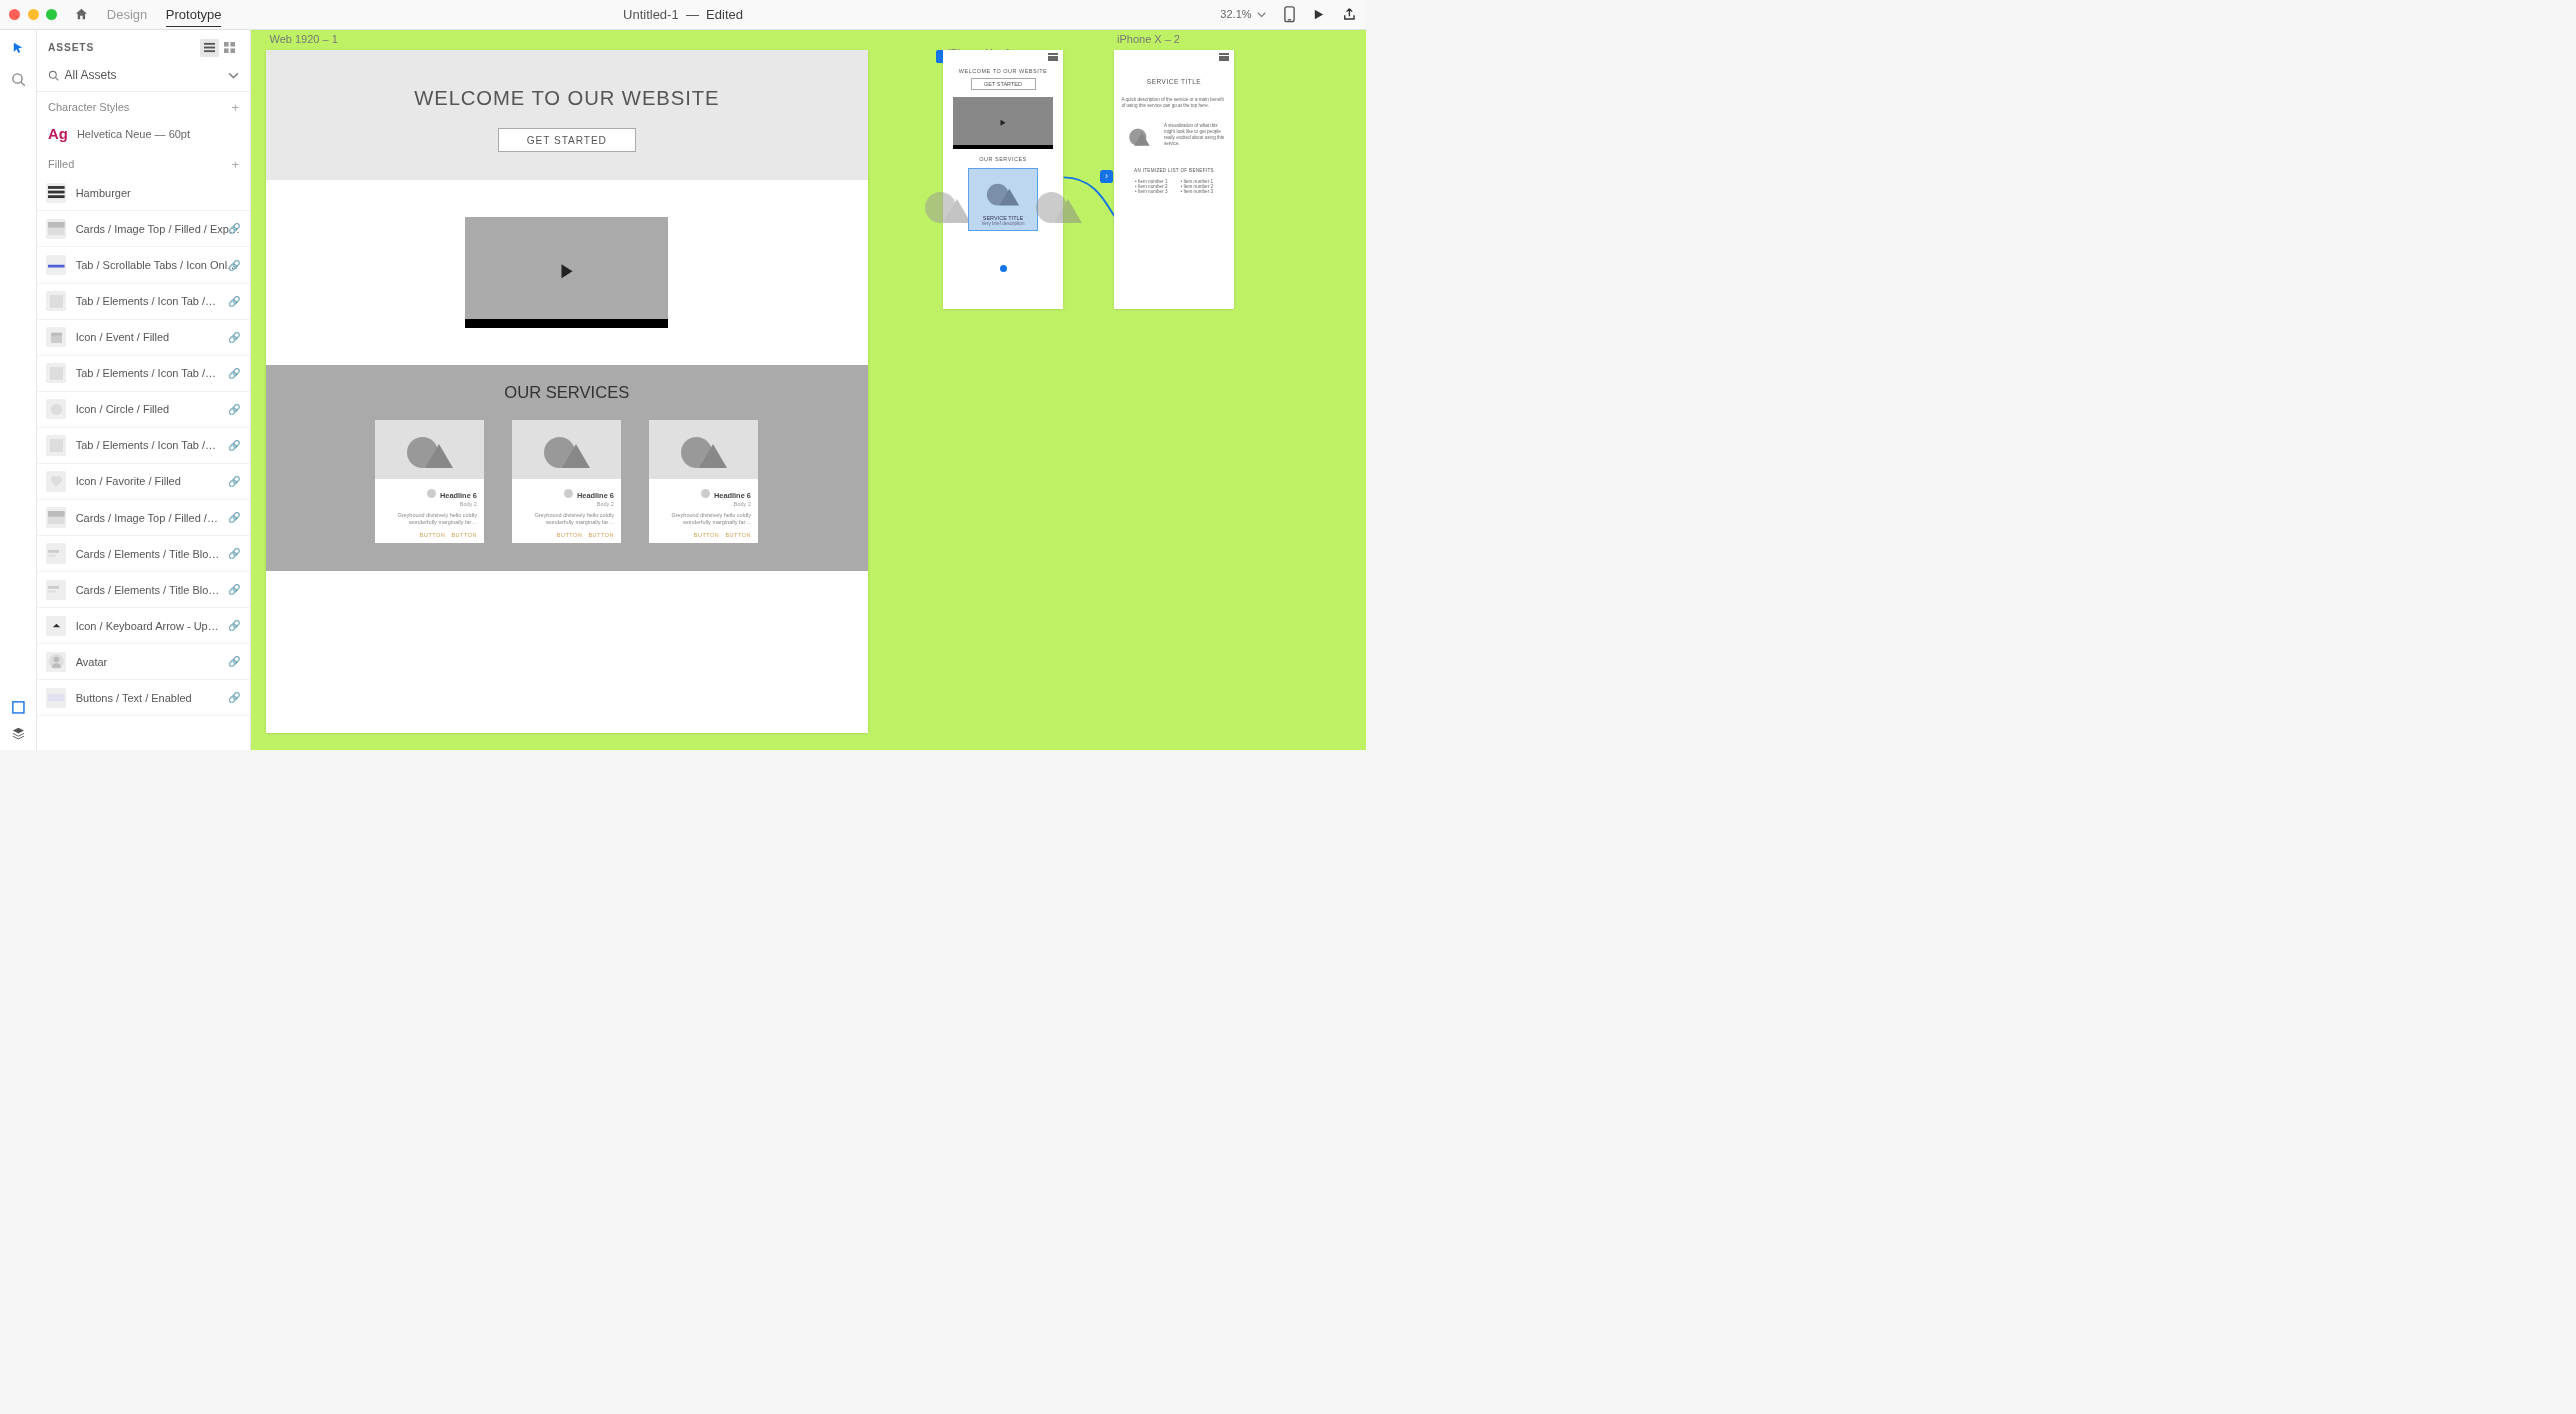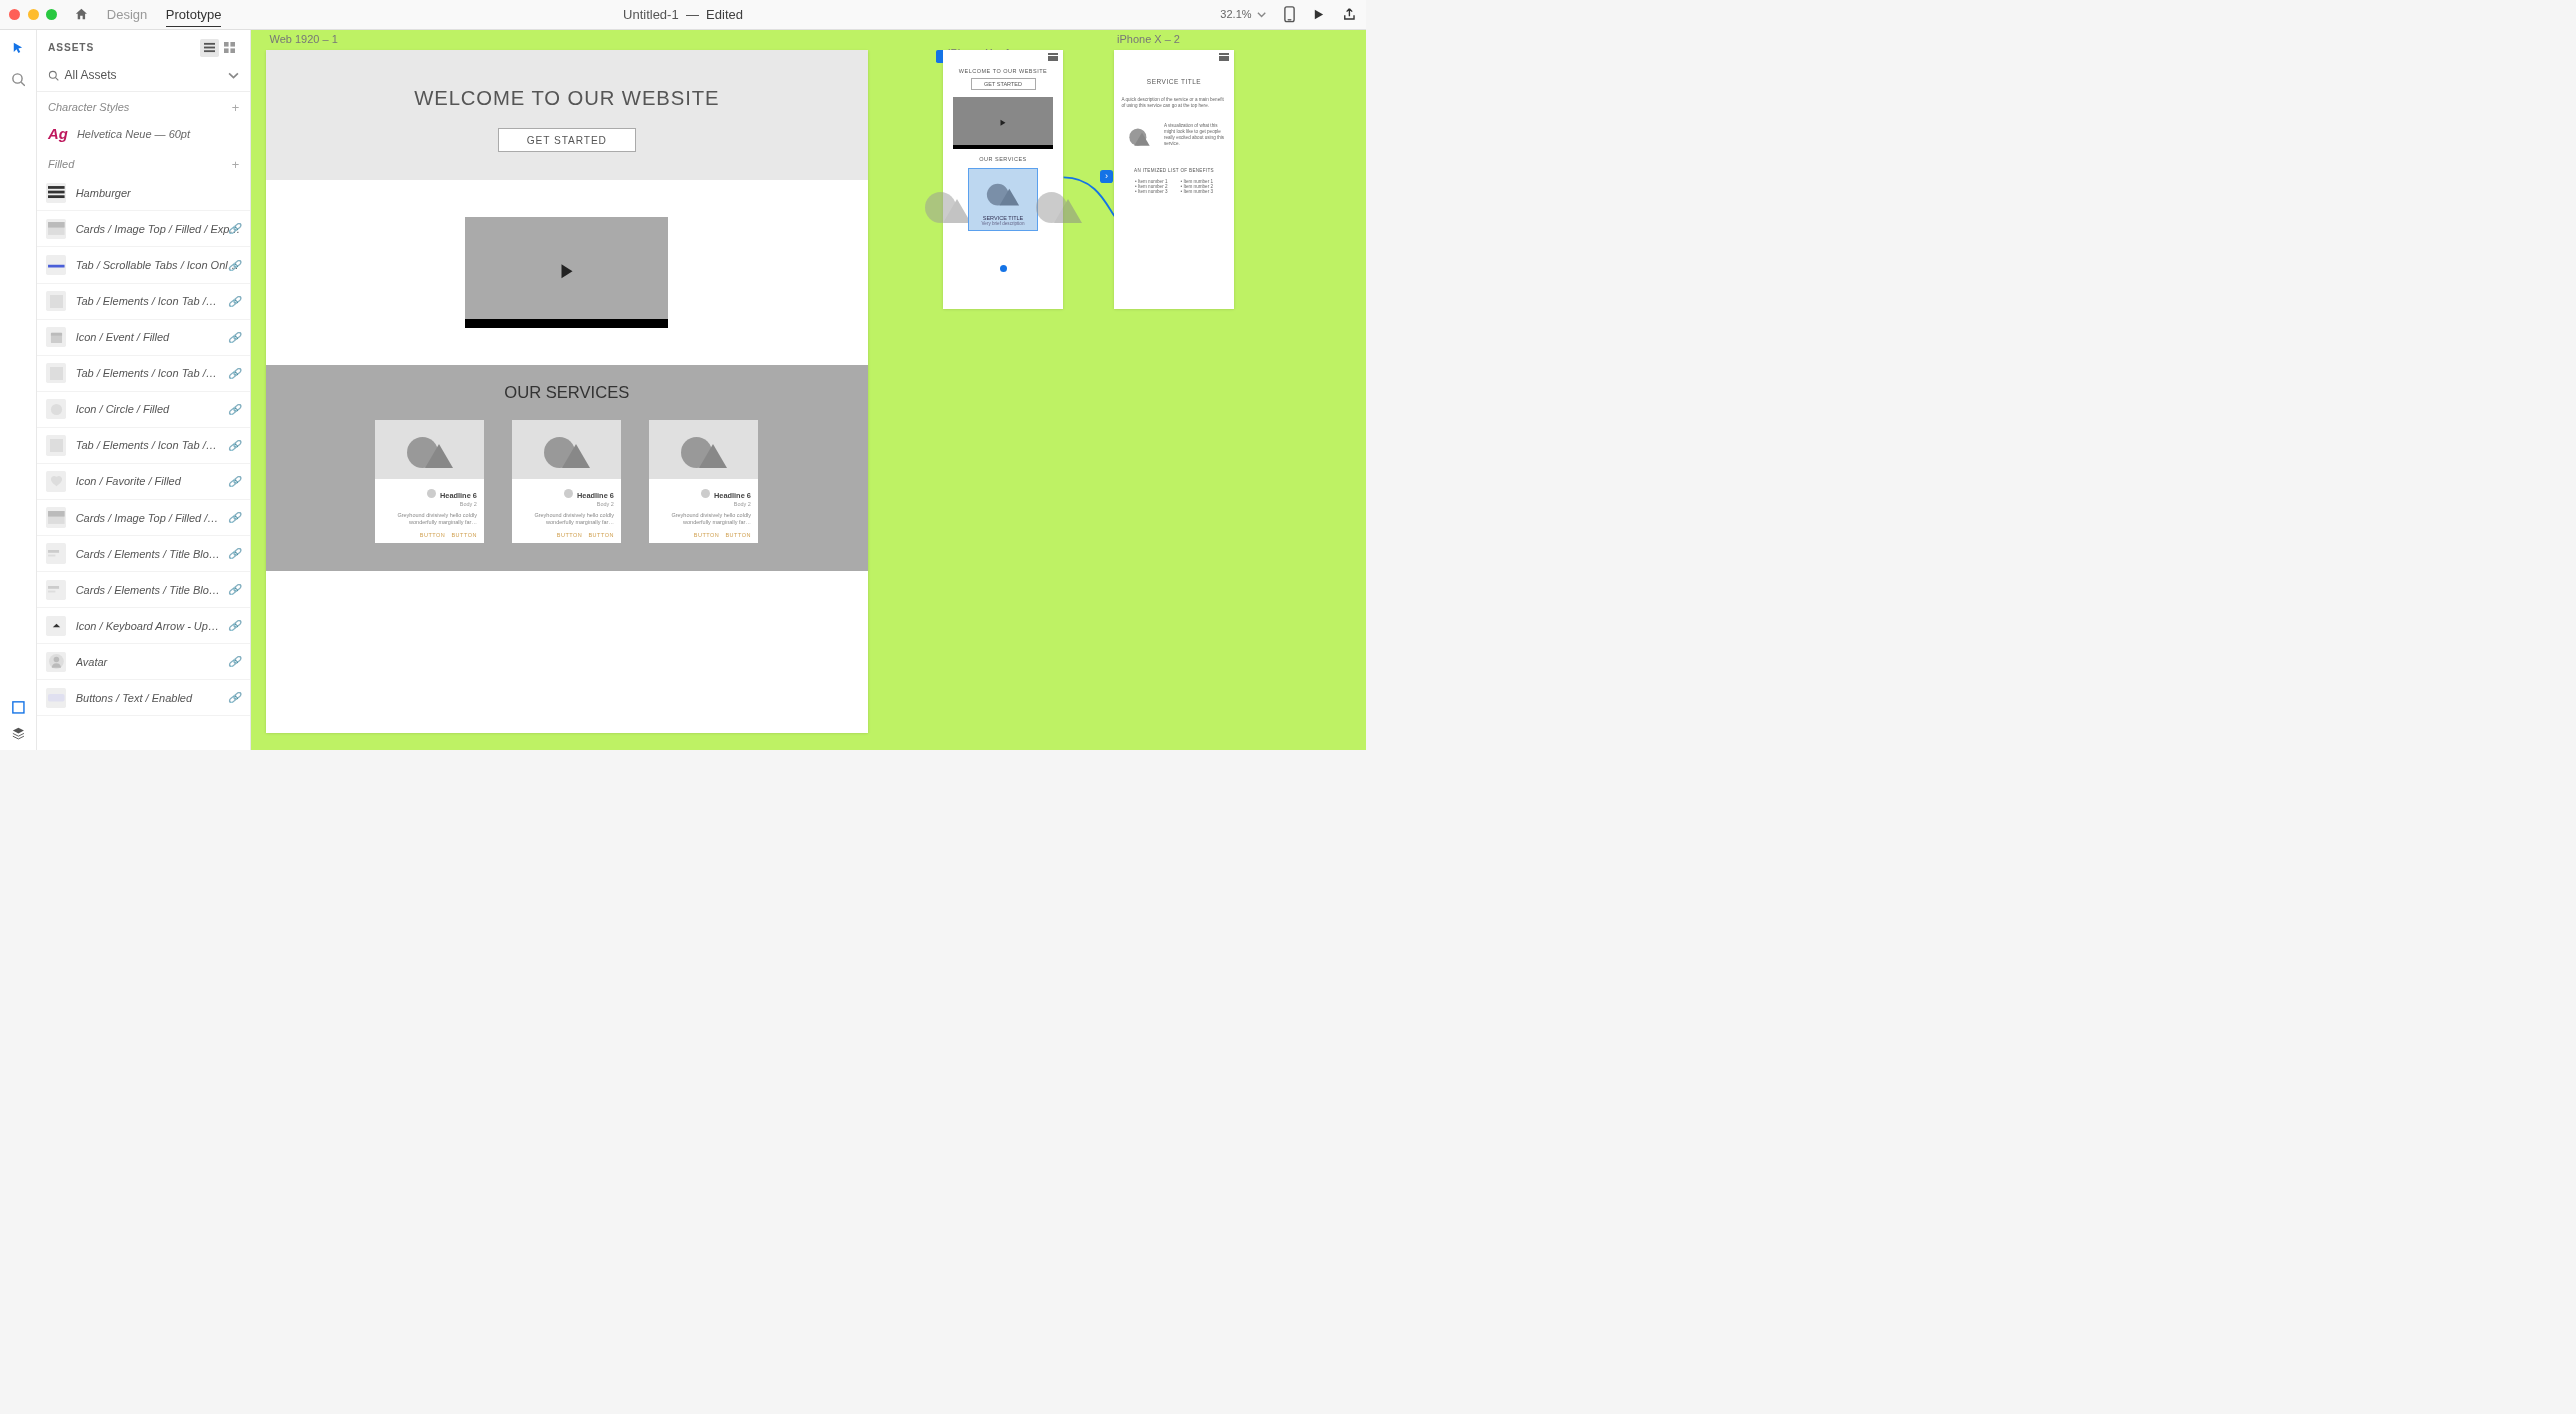--- a/index.html
+++ b/index.html
@@ -30,21 +30,21 @@
 
 
 .assets-panel { width: 214px; background: #fff; border-right: 0.9px solid #e8e8e8; display: flex; flex-direction: column; overflow: hidden; justify-content: center; }
 .assets-header { padding: 9.2px 11px 5.5px; display: flex; align-items: center; justify-content: space-between; }
 .assets-header .assets-title { font-size: 10.2px; letter-spacing: 0.9px; color: #666; font-weight: 600; }
 .view-toggle { display: flex; gap: 1.8px; }
 .view-btn { width: 18.5px; height: 18.5px; display:flex; align-items:center; justify-content:center; border-radius:1.8px; color:#777; }
 .view-btn.active { background:#e6e6e6; color:#333; }
 .assets-search { padding: 5.5px 11px 9.2px; display:flex; align-items:center; gap:5.5px; color:#555; font-size:12px; border-bottom:0.9px solid #eee; position:relative; }
 .assets-search .chev { position:absolute; right:11px; color:#888; }
-.panel-scroll { overflow-y: auto; flex:1; position:relative;font-style:italic; }
+.panel-scroll { overflow-y: auto; flex:1; position:relative; }
 .section-label { font-size: 11px; color:#888; padding: 7.4px 11px 3.7px; display:flex; justify-content:space-between; align-items:center; }
 .charstyle-row { padding:7.4px 11px; display:flex; align-items:center; gap:9.2px; font-size:11px; color:#666; }
 .charstyle-row .ag { font-size:14.8px; font-weight:600; color:#be185d; }
 .symbol-row { padding: 7.4px 9.2px; display:flex; align-items:center; gap:9.2px; font-size:11px; color:#555; border-bottom:0.9px solid #f2f2f2; position:relative; }
 .symbol-row .thumb { width:20.3px; height:20.3px; background:#eee; display:flex; align-items:center; justify-content:center; border-radius:1.8px; flex-shrink:0; }
 .symbol-row .link-ic { position:absolute; right:9.2px; color:#bbb; font-size:10.2px; }
 .symbol-label { white-space:nowrap; overflow:hidden; text-overflow:ellipsis; flex:1; }
 
 
 .canvas { flex:1; background:#bef264; position:relative; overflow:hidden; }

